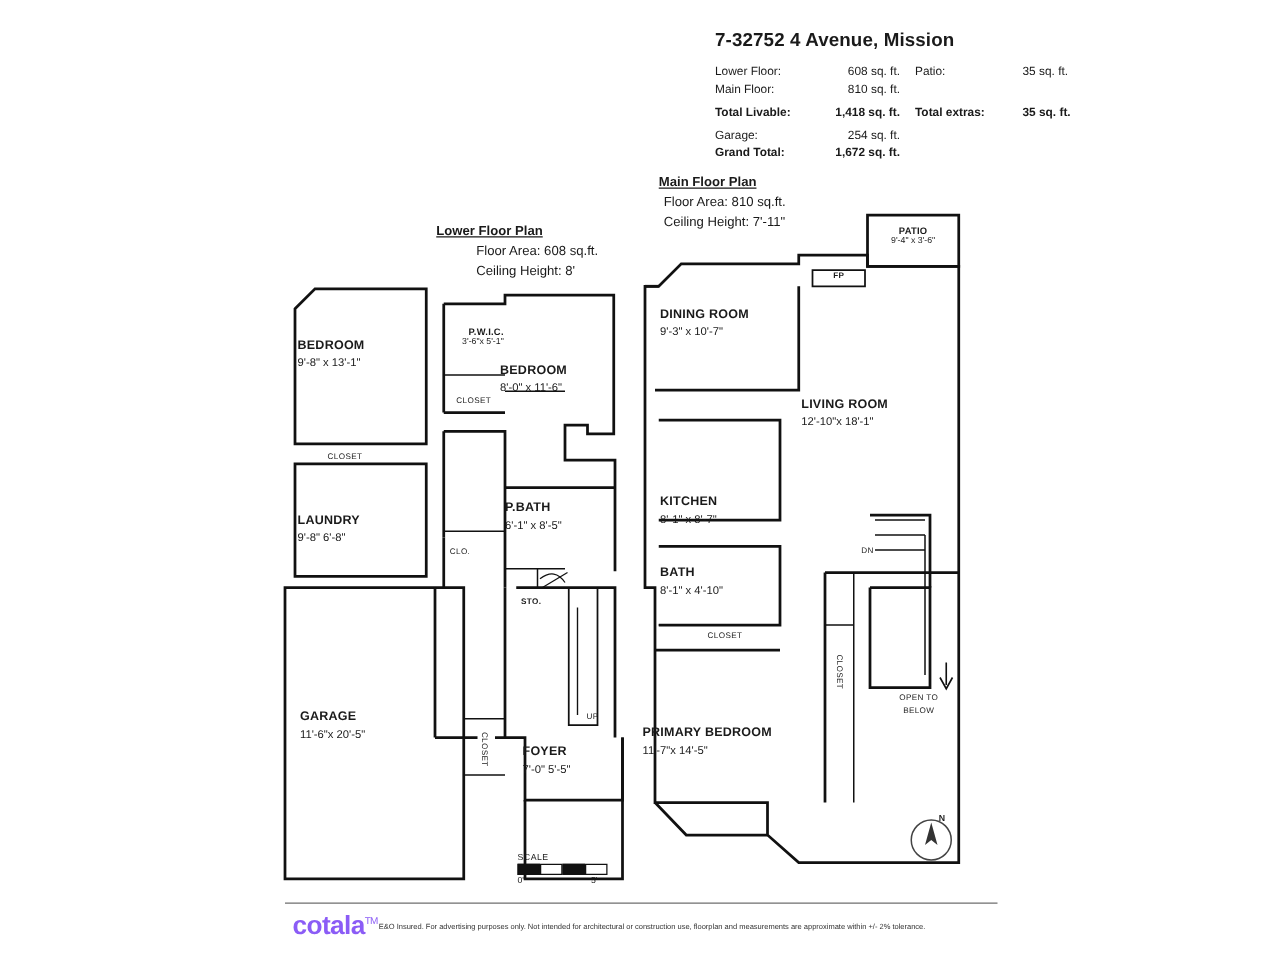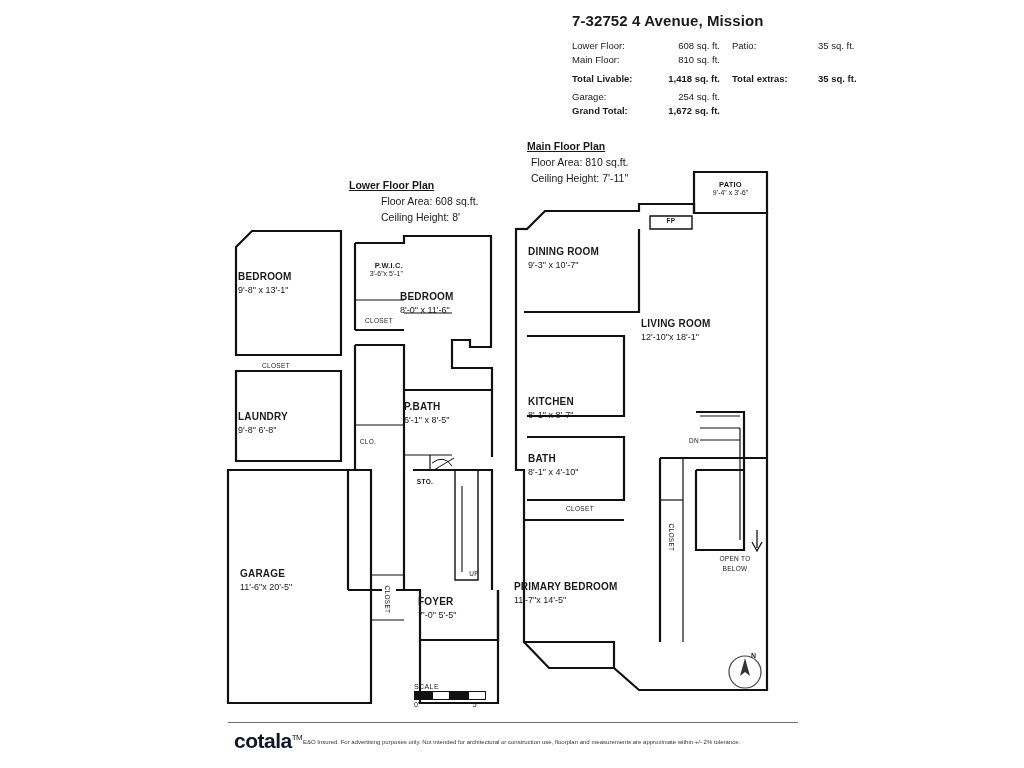--- a/index.html
+++ b/index.html
@@ -17,20 +17,21 @@
   }
   .abs { position: absolute; }
 
   
   #title-block { left: 572px; top: 12px; width: 430px; }
   #property-title {
     font-size: 15px;
     font-weight: bold;
     letter-spacing: .1px;
     margin-bottom: 10px;
+    margin-top: 12px;
   }
   .area-table { font-size: 9.5px; line-height: 1.45; }
   .area-row { display: flex; }
   .area-row .c1 { width: 78px; }
   .area-row .c2 { width: 70px; text-align: right; padding-right: 12px; }
   .area-row .c3 { width: 86px; }
   .area-row .c4 { width: 70px; }
   .bold { font-weight: bold; }
   .gap { height: 5px; }
 
@@ -61,21 +62,21 @@
   
   #scale-bar { left: 414px; top: 683px; font-size: 7px; }
   #scale-bar .lbl { letter-spacing: .4px; }
   .sb-wrap { display: flex; align-items: center; margin-top: 1px; }
   .sb-seg { width: 16px; height: 7px; border: 1px solid #111; }
   .sb-seg.fill { background: #111; }
   .sb-nums { display: flex; justify-content: space-between; width: 64px; font-size: 7px; margin-top: 1px; }
 
   
   #footer-rule { left: 228px; top: 722px; width: 570px; border-top: 1px solid #6f6f6f; }
-  #logo { left: 234px; top: 729px; font-size: 21px; font-weight: bold; letter-spacing: -0.5px; color: #0f172a; }
+  #logo { left: 234px; top: 729px; font-size: 21px; font-weight: bold; letter-spacing: -0.5px; color: #8b5cf6; }
   #logo .tm { font-size: 8px; vertical-align: super; font-weight: normal; }
   #disclaimer { left: 303px; top: 739px; font-size: 6px; color: #333; }
 </style>
 </head>
 <body>
 
 <div class="abs" id="title-block">
   <div id="property-title">7-32752 4 Avenue, Mission</div>
 
   <div class="area-table">

